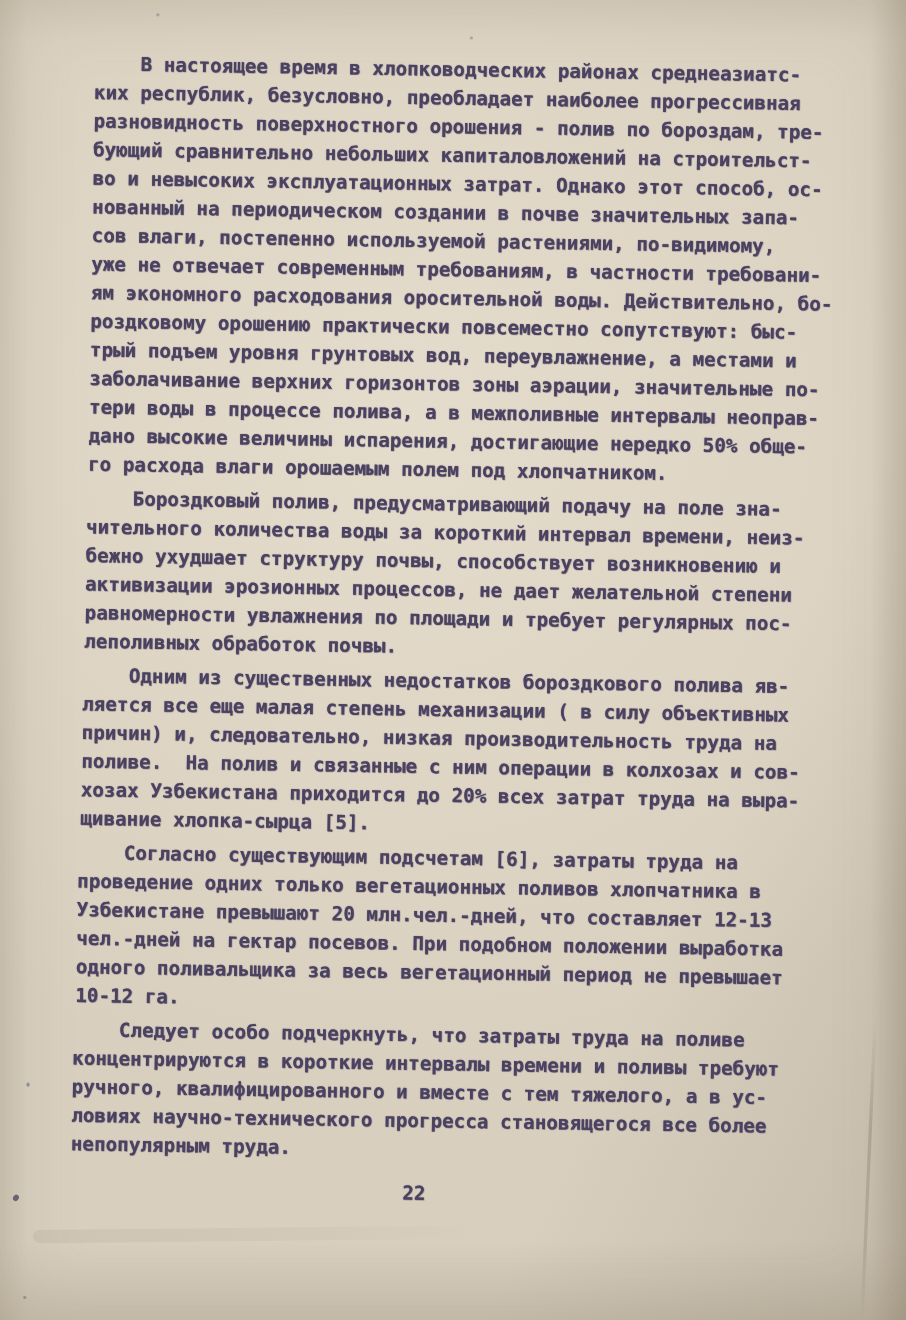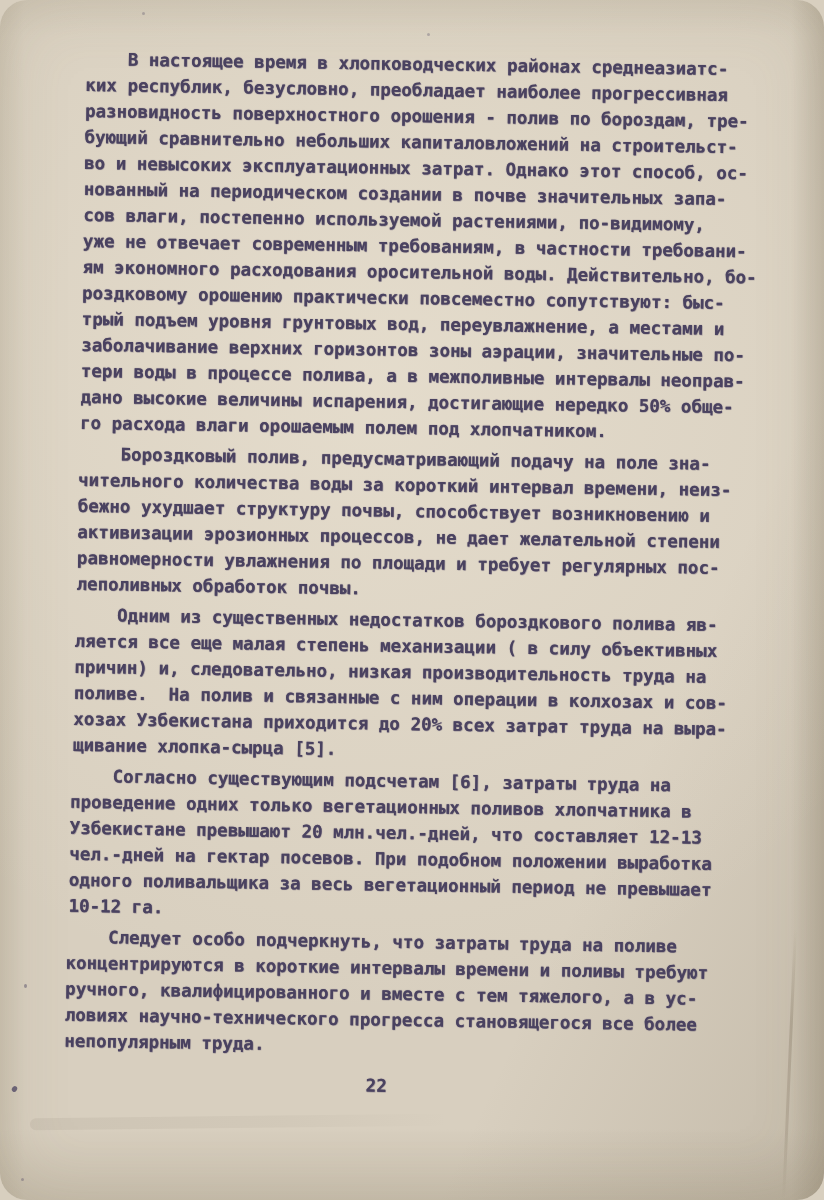--- a/index.html
+++ b/index.html
@@ -12,21 +12,20 @@
     position:absolute;inset:0;
     background:
       radial-gradient(120% 85% at 45% 32%, rgba(238,230,214,0.55), rgba(238,230,214,0) 62%),
       linear-gradient(90deg,  rgba(148,136,112,0.16) 0, rgba(148,136,112,0) 3%),
       linear-gradient(270deg, rgba(132,120,98,0.28) 0, rgba(132,120,98,0) 4%),
       linear-gradient(0deg,   rgba(138,126,103,0.18) 0, rgba(138,126,103,0) 6%),
       linear-gradient(180deg, rgba(150,140,118,0.10) 0, rgba(150,140,118,0) 3%),
       linear-gradient(295deg, rgba(118,106,86,0.20), rgba(118,106,86,0) 28%),
       #d8cfbf;
     box-shadow: inset 0 0 70px rgba(118,103,78,0.18);
-    border-radius: 27px;
   }
   .text-block{
     position:absolute;left:86px;top:46px;
     transform:rotate(0.9deg);transform-origin:0 0;
     font-size:17.5px;font-weight:bold;line-height:26px;
     color:#4a4260;
     text-shadow:0 0 1px rgba(74,66,96,0.75), 0.6px 0.6px 0 rgba(74,66,96,0.28);
   }
   .para{margin:0 0 5px 0;}
   .para.m1{margin-left:-1px;}

